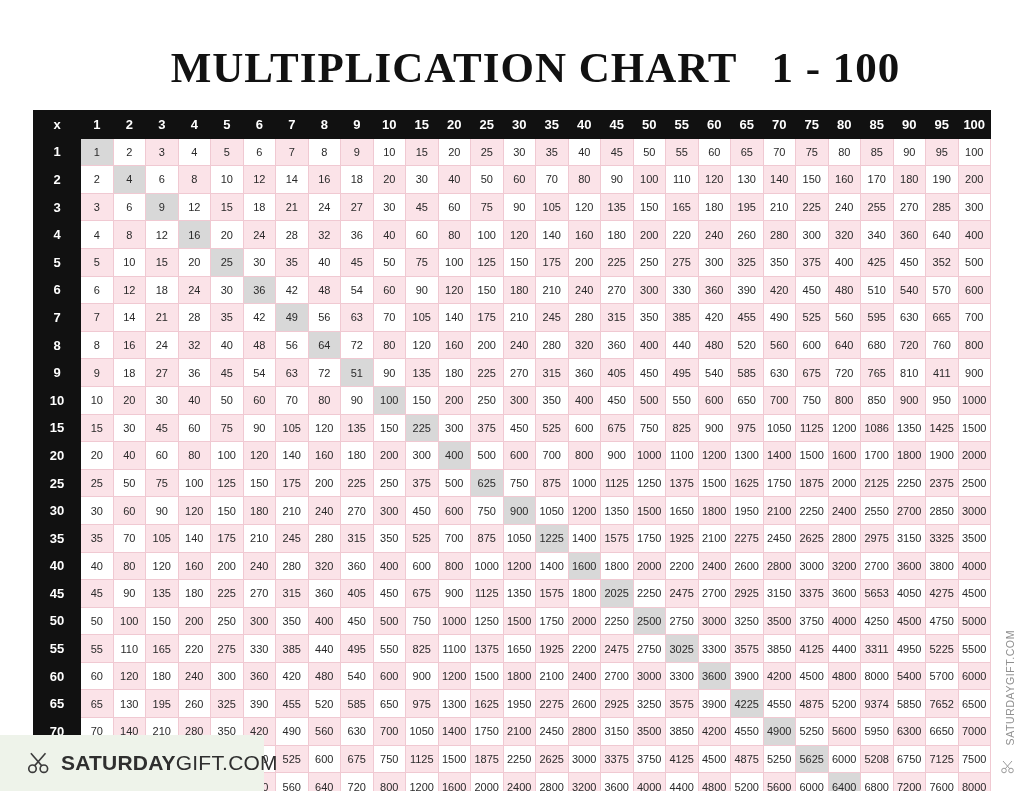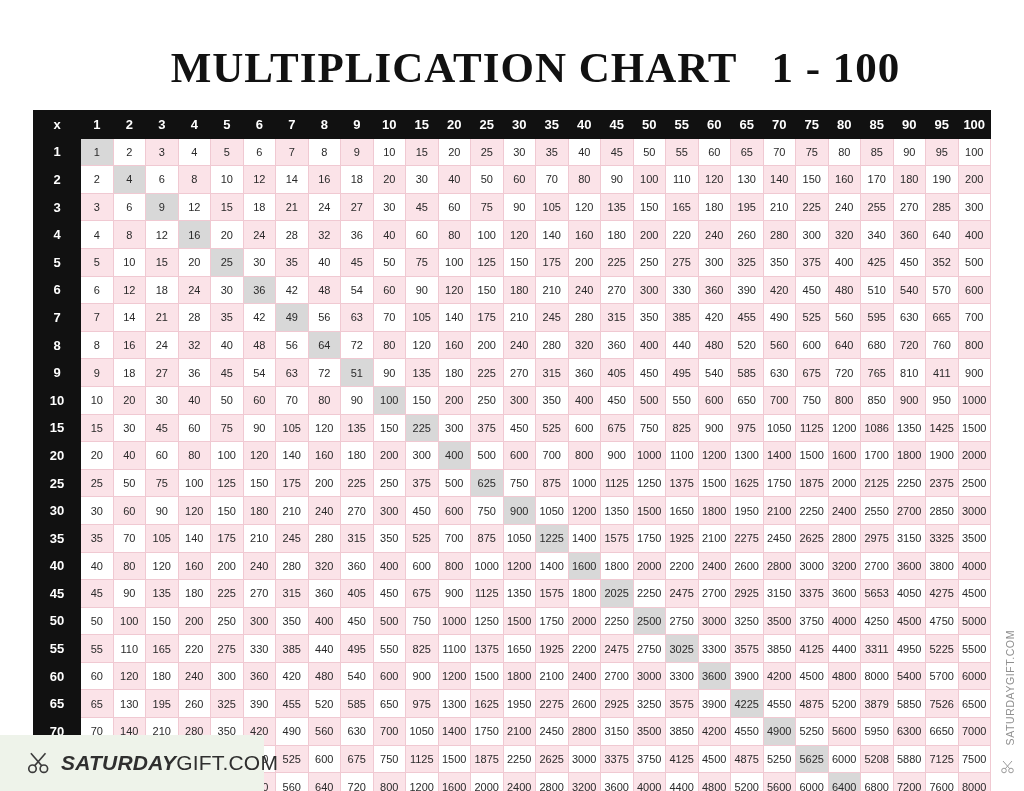--- a/index.html
+++ b/index.html
@@ -103,21 +103,21 @@
     margin-right: 9px;
     flex: none;
   }
   .logo-text {
     font-family: "Liberation Sans", sans-serif;
     font-size: 21px;
     letter-spacing: 0.2px;
     color: #2f2f2f;
     white-space: nowrap;
   }
-  .logo-text .bold { font-weight: bold; font-style: italic; }
+  .logo-text .bold { font-weight: bold; }
 
   .side-credit {
     position: absolute;
     right: 8px;
     bottom: 46px;
     writing-mode: vertical-rl;
     transform: rotate(180deg);
     font-size: 10.5px;
     letter-spacing: 0.6px;
     color: #8f8f8f;
@@ -815,23 +815,23 @@
             <td class="cell-pink">2275</td>
             <td class="cell-white">2600</td>
             <td class="cell-pink">2925</td>
             <td class="cell-white">3250</td>
             <td class="cell-pink">3575</td>
             <td class="cell-white">3900</td>
             <td class="cell-diag">4225</td>
             <td class="cell-white">4550</td>
             <td class="cell-pink">4875</td>
             <td class="cell-white">5200</td>
-            <td class="cell-pink">3879</td>
+            <td class="cell-pink">9374</td>
             <td class="cell-white">5850</td>
-            <td class="cell-pink">7526</td>
+            <td class="cell-pink">7652</td>
             <td class="cell-white">6500</td>
           </tr>
           <tr>
             <td class="rowhead">70</td>
             <td class="cell-white">70</td>
             <td class="cell-pink">140</td>
             <td class="cell-white">210</td>
             <td class="cell-pink">280</td>
             <td class="cell-white">350</td>
             <td class="cell-pink">420</td>
@@ -878,21 +878,21 @@
             <td class="cell-white">3000</td>
             <td class="cell-pink">3375</td>
             <td class="cell-white">3750</td>
             <td class="cell-pink">4125</td>
             <td class="cell-white">4500</td>
             <td class="cell-pink">4875</td>
             <td class="cell-white">5250</td>
             <td class="cell-diag">5625</td>
             <td class="cell-white">6000</td>
             <td class="cell-pink">5208</td>
-            <td class="cell-white">5880</td>
+            <td class="cell-white">6750</td>
             <td class="cell-pink">7125</td>
             <td class="cell-white">7500</td>
           </tr>
           <tr>
             <td class="rowhead">80</td>
             <td class="cell-white">80</td>
             <td class="cell-pink">160</td>
             <td class="cell-white">240</td>
             <td class="cell-pink">320</td>
             <td class="cell-white">400</td>

